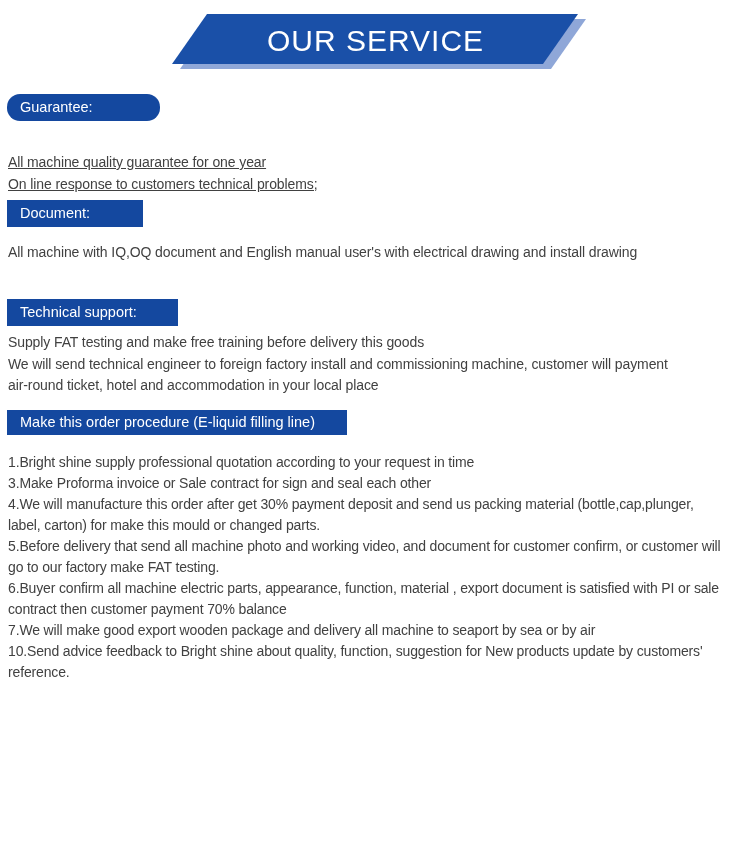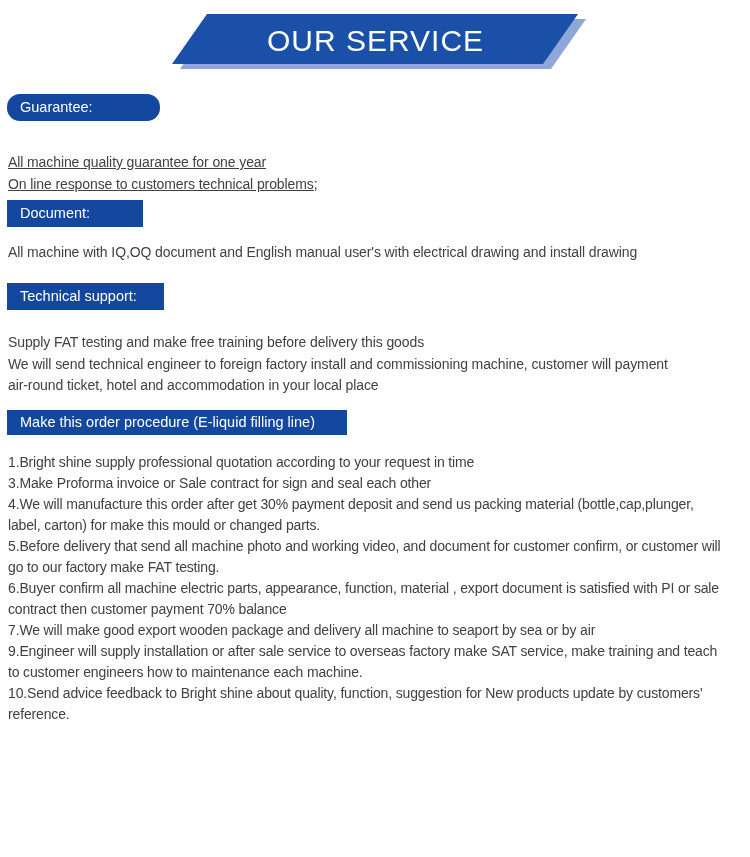--- a/index.html
+++ b/index.html
@@ -36,21 +36,21 @@
   .bar {
     position: absolute; left: 7px; height: 27px;
     background: var(--bar-blue, #14489f);
     color: var(--label-text, #ffffff);
     font-size: 14.5px; line-height: 27px;
     padding-left: 13px; box-sizing: border-box;
     white-space: nowrap;
   }
   .bar-guarantee { top: 94px;  width: 153px; border-radius: 13px; }
   .bar-document  { top: 200px; width: 136px; }
-  .bar-tech      { top: 283px; width: 157px; }
+  .bar-tech      { top: 299px; width: 171px; }
   .bar-order     { top: 410px; width: 340px; height: 25px; line-height: 25px; }
 
   
   .para {
     position: absolute; left: 8px; width: 736px;
     font-size: 14px; line-height: 21.5px;
     letter-spacing: -0.1px;
     white-space: pre-line;
   }
   .para-guarantee { top: 152px; text-decoration: underline; }
@@ -101,19 +101,17 @@
   <div class="steps">
     <div class="step">1.Bright shine supply professional quotation according to your request in time</div>
     <div class="step">3.Make Proforma invoice or Sale contract for sign and seal each other</div>
     <div class="step">4.We will manufacture this order after get 30% payment deposit and send us packing material (bottle,cap,plunger,
 label, carton) for make this mould or changed parts.</div>
     <div class="step">5.Before delivery that send all machine photo and working video, and document for customer confirm, or customer will
 go to our factory make FAT testing.</div>
     <div class="step">6.Buyer confirm all machine electric parts, appearance, function, material , export document is satisfied with PI or sale
 contract then customer payment 70% balance</div>
     <div class="step">7.We will make good export wooden package and delivery all machine to seaport by sea or by air</div>
-    <div class="step">9.Engineer will supply installation or after sale service to overseas factory make SAT service, make training and teach
-to customer engineers how to maintenance each machine.</div>
     <div class="step">10.Send advice feedback to Bright shine about quality, function, suggestion for New products update by customers'
 reference.</div>
   </div>
 
 </div>
 
 </body></html>

